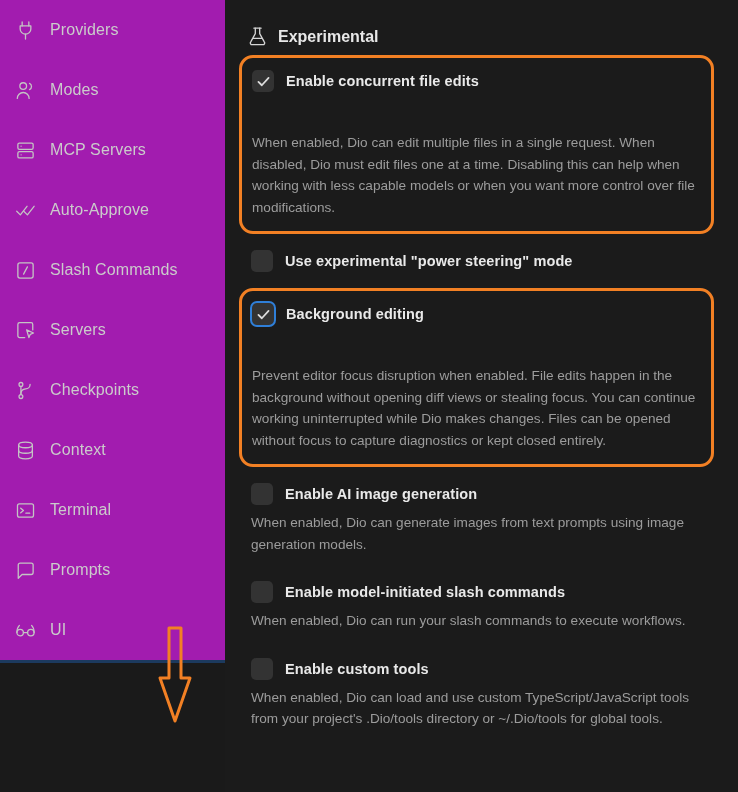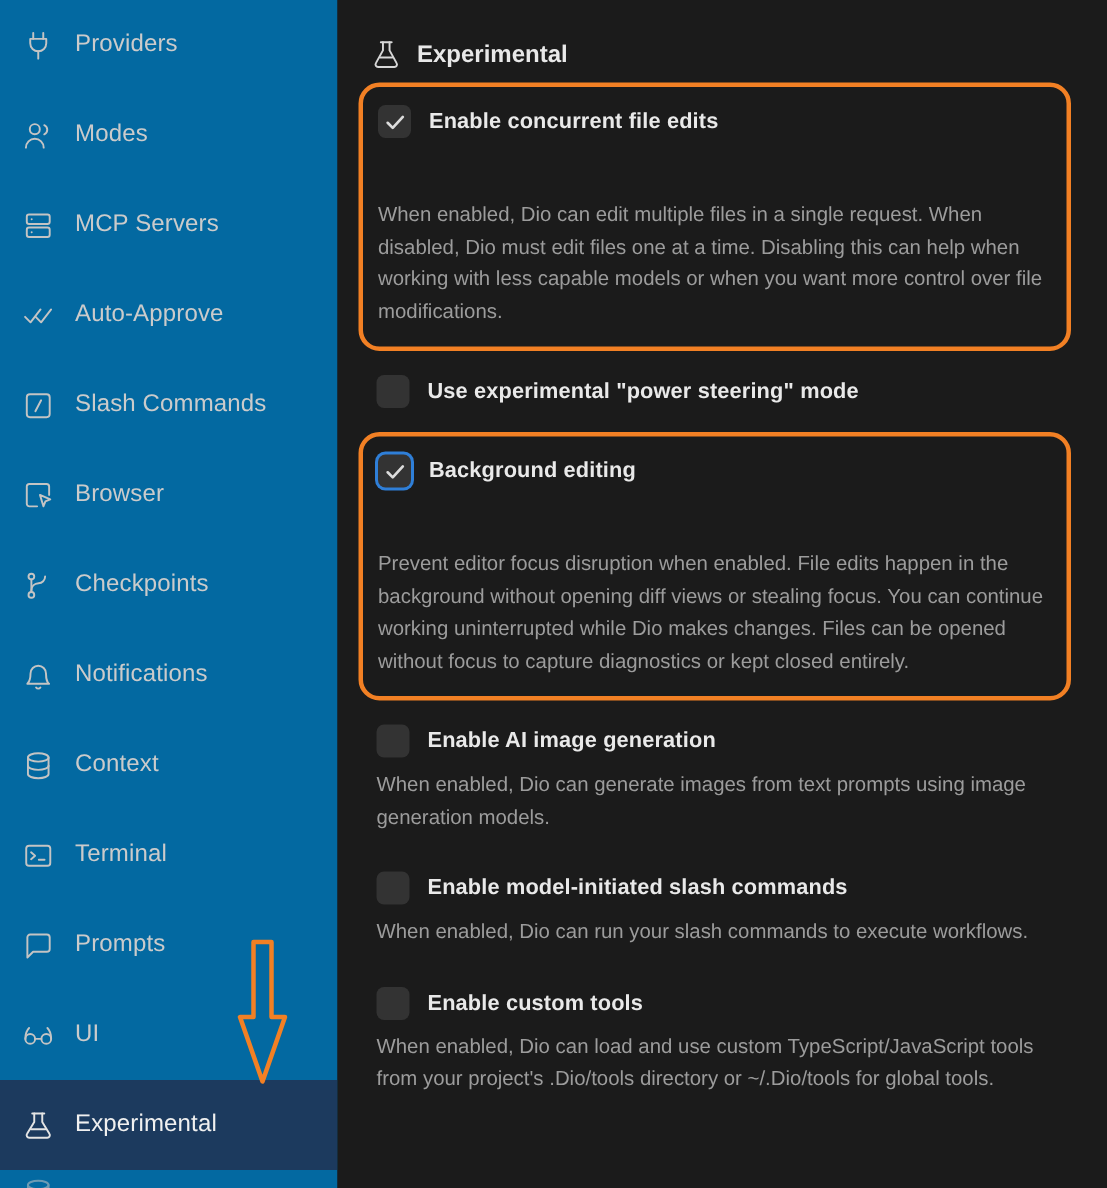--- a/index.html
+++ b/index.html
@@ -6,22 +6,22 @@
   html, body {
     width:738px; height:792px;
     background:#1a1a1a;
     font-family:"Liberation Sans", sans-serif;
     overflow:hidden;
   }
   .app { display:flex; width:738px; height:792px; position:relative; }
 
   
   .sidebar {
-    width:225px; height:792px;
-    background:#0369a1;
+    width:225px; height:663px;
+    background:#a21caf;
     flex:0 0 225px;
     padding-top:0;
     position:relative;
     overflow:hidden;
   }
   .nav-item {
     display:flex; align-items:center;
     height:60px;
     padding-left:14px;
     gap:14px;
@@ -159,41 +159,32 @@
         </span>
         <span class="lbl">Slash Commands</span>
       </div>
       <div class="nav-item">
         <span class="ico">
           <svg width="21" height="21" viewBox="0 0 22 22" fill="none" stroke="currentColor" stroke-width="1.35" stroke-linecap="round" stroke-linejoin="round">
             <path d="M18.6 10.4V4.6a1.8 1.8 0 0 0-1.8-1.8H4.8A1.8 1.8 0 0 0 3 4.6v12a1.8 1.8 0 0 0 1.8 1.8h5.4"></path>
             <path d="M12.2 10.4 19.4 13.6 16 15 14.6 18.4Z"></path>
           </svg>
         </span>
-        <span class="lbl">Browser</span>
+        <span class="lbl">Servers</span>
       </div>
       <div class="nav-item">
         <span class="ico">
           <svg width="21" height="21" viewBox="0 0 22 22" fill="none" stroke="currentColor" stroke-width="1.35" stroke-linecap="round" stroke-linejoin="round">
             <circle cx="6.2" cy="4.6" r="2"></circle>
             <circle cx="6.2" cy="17.4" r="2"></circle>
             <path d="M6.2 6.6v8.8"></path>
             <path d="M15.8 4.6a4.6 4.6 0 0 1-4.6 4.6c-2.6.2-5 1.9-5 5.1"></path>
           </svg>
         </span>
         <span class="lbl">Checkpoints</span>
-      </div>
-      <div class="nav-item">
-        <span class="ico">
-          <svg width="21" height="21" viewBox="0 0 22 22" fill="none" stroke="currentColor" stroke-width="1.35" stroke-linecap="round" stroke-linejoin="round">
-            <path d="M16.4 9.4a5.4 5.4 0 1 0-10.8 0c0 6-2.2 7.2-2.2 7.2h15.2s-2.2-1.2-2.2-7.2"></path>
-            <path d="M12.5 19.2a1.8 1.8 0 0 1-3 0"></path>
-          </svg>
-        </span>
-        <span class="lbl">Notifications</span>
       </div>
       <div class="nav-item">
         <span class="ico">
           <svg width="21" height="21" viewBox="0 0 22 22" fill="none" stroke="currentColor" stroke-width="1.35" stroke-linecap="round" stroke-linejoin="round">
             <ellipse cx="11" cy="5.2" rx="7.2" ry="2.9"></ellipse>
             <path d="M3.8 5.2v11.6c0 1.6 3.2 2.9 7.2 2.9s7.2-1.3 7.2-2.9V5.2"></path>
             <path d="M3.8 11c0 1.6 3.2 2.9 7.2 2.9s7.2-1.3 7.2-2.9"></path>
           </svg>
         </span>
         <span class="lbl">Context</span>

